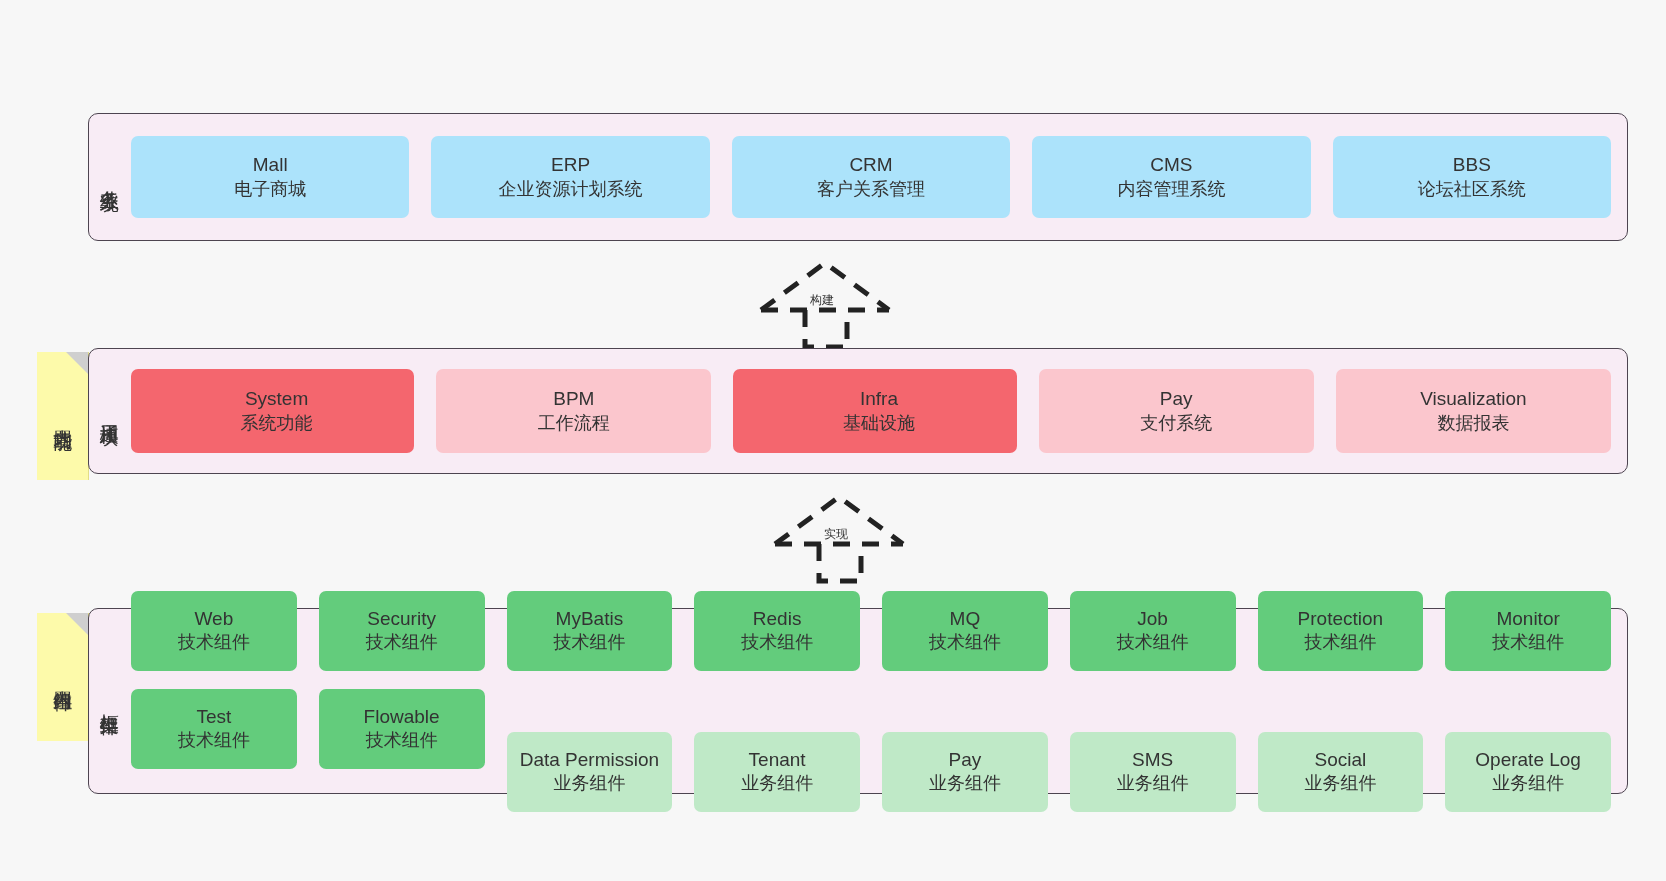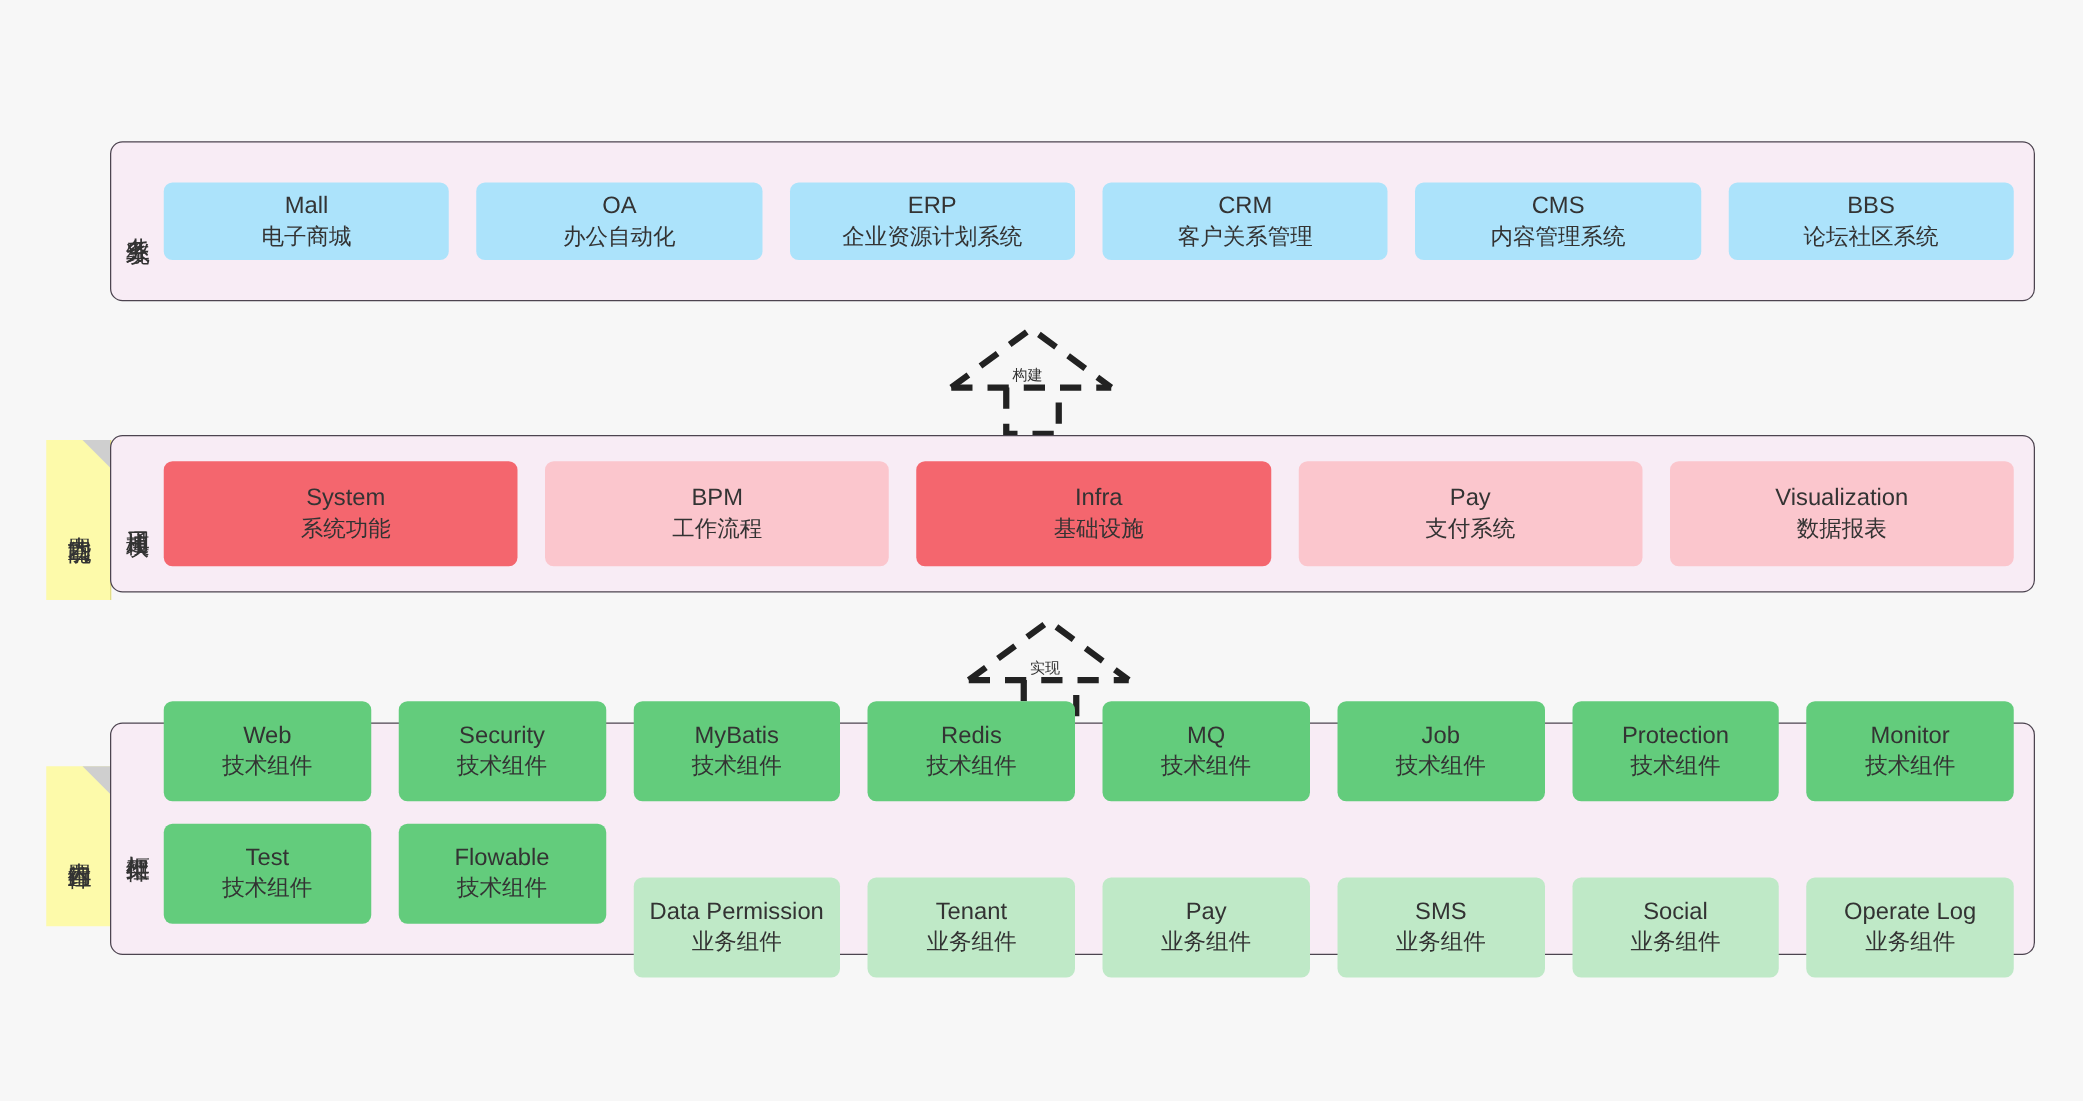--- a/index.html
+++ b/index.html
@@ -73,21 +73,21 @@
     align-items: center;
     justify-content: center;
     text-align: center;
     box-sizing: border-box;
     padding: 6px 4px;
     line-height: 1.28;
   }
   .node .t1 { font-size: 19px; color: #333333; }
   .node .t2 { font-size: 18px; color: #333333; }
 
-  .h-biz   { height: 62px; }
+  .h-biz   { height: 82px; }
   .h-mod   { height: 84px; }
   .h-comp  { height: 80px; }
 
   
   .c-blue        { background: #ace3fb; }
   .c-red         { background: #f4666e; padding-left: 12px; }
   .c-pink        { background: #fbc6cd; }
   .c-green       { background: #63cc7c; }
   .c-green-light { background: #bfe9c7; margin-top: 43px; }
 
@@ -140,24 +140,20 @@
 
 <div id="canvas">
 
   <div class="layer" id="layer-business" style="left:88px; top:113px; width:1540px; height:128px;">
     <div class="layer-title">业务系统</div>
     <div class="layer-body">
       <div class="row">
         <div class="node c-blue h-biz">
           <span class="t1">Mall</span>
           <span class="t2">电子商城</span>
-        </div>
-        <div class="node c-blue h-biz">
-          <span class="t1">OA</span>
-          <span class="t2">办公自动化</span>
         </div>
         <div class="node c-blue h-biz">
           <span class="t1">ERP</span>
           <span class="t2">企业资源计划系统</span>
         </div>
         <div class="node c-blue h-biz">
           <span class="t1">CRM</span>
           <span class="t2">客户关系管理</span>
         </div>
         <div class="node c-blue h-biz">
@@ -217,21 +213,21 @@
     <polyline points="3,52 131,52" fill="none" stroke="#222222" stroke-width="5" stroke-dasharray="17,12" stroke-linecap="butt"></polyline>
     <polyline points="47,52 47,89 89,89 89,52" fill="none" stroke="#222222" stroke-width="5" stroke-dasharray="17,12" stroke-linecap="butt"></polyline>
   </svg>
   <div class="arrow-label" style="left:824px; top:526px;">实现</div>
 
   <div class="note" style="left:37px; top:613px; height:128px;">
     <span class="fold"></span>
     <span class="note-text">内置组件</span>
   </div>
 
-  <div class="layer" id="layer-framework" style="left:88px; top:578px; width:1540px; height:186px;">
+  <div class="layer" id="layer-framework" style="left:88px; top:608px; width:1540px; height:186px;">
     <div class="layer-title">框架组件</div>
     <div class="layer-body">
 
       <div class="row">
         <div class="node c-green h-comp">
           <span class="t1">Web</span>
           <span class="t2">技术组件</span>
         </div>
         <div class="node c-green h-comp">
           <span class="t1">Security</span>

